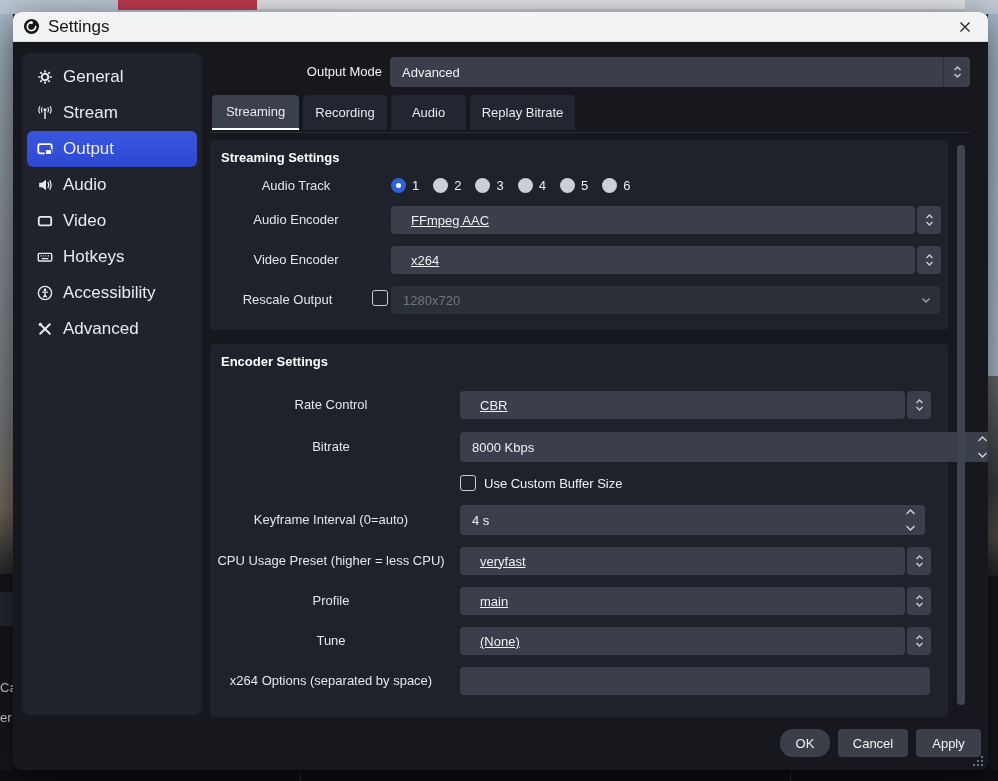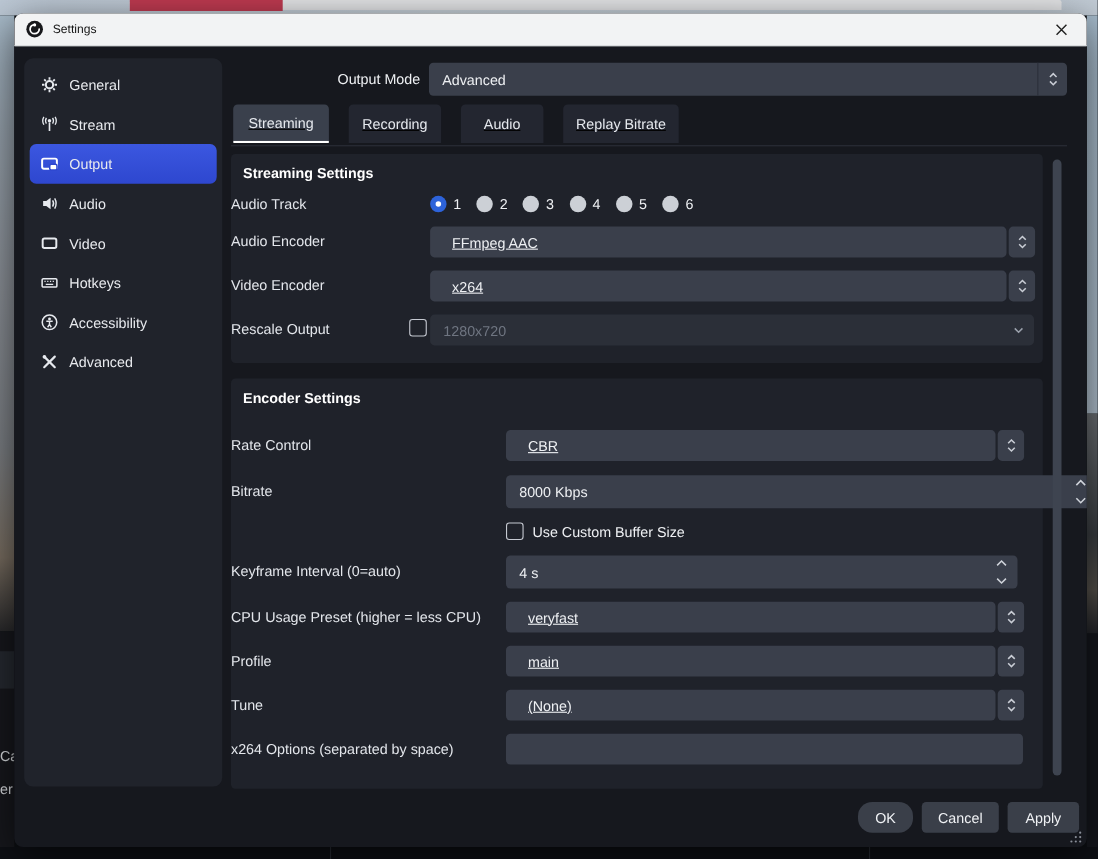--- a/index.html
+++ b/index.html
@@ -30,33 +30,33 @@
   .win{
     position:absolute;left:13px;top:12px;width:975px;height:758px;
     background:#16181e;border-radius:8px;overflow:hidden;
     box-shadow:0 10px 40px rgba(0,0,0,.65);
   }
   .titlebar{
     position:absolute;left:0;top:0;width:975px;height:30px;
     background:#f2f3f4;border-bottom:1px solid #d8dadc;
     display:flex;align-items:center;padding:0 10px;box-sizing:border-box;gap:8px;
   }
-  .titlebar .title{font-size:11px;color:#141414;}
+  .titlebar .title{font-size:17px;color:#141414;}
   .close-btn{
     position:absolute;right:10px;top:4px;width:26px;height:22px;
     display:flex;align-items:center;justify-content:center;border-radius:4px;cursor:pointer;
   }
   
   .sidebar{
     position:absolute;left:9px;top:41px;width:180px;height:662px;
     background:#20232b;border-radius:8px;padding-top:6px;box-sizing:border-box;
   }
   .side-item{
     height:36px;margin:0 5px;display:flex;align-items:center;gap:10px;
-    padding:0 10px;border-radius:6px;color:#e8eaee;font-size:13px;cursor:pointer;
+    padding:0 10px;border-radius:6px;color:#e8eaee;font-size:17px;cursor:pointer;
   }
   .side-item .icn{width:16px;height:16px;display:flex;align-items:center;justify-content:center;flex:0 0 16px;}
   .side-item.active{background:linear-gradient(#3b57e0,#2e47cf);}
   
   .om-label{position:absolute;left:180px;top:45px;width:189px;height:30px;line-height:30px;
     text-align:right;color:#f0f2f5;font-size:13px;}
   .combo{
     position:absolute;background:#3a3f4b;border-radius:4px;height:30px;
     display:flex;align-items:center;color:#eef0f3;font-size:13px;cursor:pointer;
   }
@@ -66,32 +66,32 @@
   .combo-main .val{padding-left:20px;flex:1;white-space:nowrap;overflow:hidden;text-decoration:underline;}
   .spin-box{position:absolute;width:24px;height:28px;background:#3a3f4b;border-radius:4px;display:flex;align-items:center;justify-content:center;cursor:pointer;}
   .spinfield{position:absolute;background:#3a3f4b;border-radius:4px;height:30px;display:flex;align-items:center;color:#eef0f3;font-size:13px;}
   .spinfield .val{padding-left:12px;flex:1;}
   .spinfield .arrows{width:26px;height:24px;display:flex;flex-direction:column;justify-content:space-between;align-items:center;margin-right:2px;cursor:pointer;}
   .combo.disabled{background:#2b2f38;color:#6f7581;cursor:default;}
   .combo.disabled .val{color:#6f7581;}
   .textinput{position:absolute;background:#3a3f4b;border:none;border-radius:4px;height:28px;
     color:#eef0f3;font-size:13px;padding:0 12px;box-sizing:border-box;outline:none;font-family:"Liberation Sans",sans-serif;}
   
-  .tabs{position:absolute;left:199px;top:83px;height:35px;display:flex;gap:18px;text-decoration:underline;}
+  .tabs{position:absolute;left:199px;top:83px;height:35px;display:flex;gap:4px;}
   .tab{height:35px;display:flex;align-items:center;justify-content:center;
     background:#232630;border-radius:4px 4px 0 0;color:#e6e9ee;font-size:13px;
     box-sizing:border-box;cursor:pointer;}
   .tab.active{background:#3a404c;border-bottom:2px solid #ffffff;}
   .tabpane-line{position:absolute;left:197px;top:120px;width:760px;height:1px;background:#2b2f39;}
   
   .panel{position:absolute;left:197px;width:738px;background:#1f222a;border-radius:4px;}
   .panel-1{top:128px;height:190px;}
   .panel-2{top:332px;height:373px;}
   .panel-title{position:absolute;left:11px;top:10px;font-size:13px;font-weight:bold;color:#ffffff;}
-  .row-label{position:absolute;text-align:left;color:#e3e6eb;font-size:13px;white-space:nowrap;}
+  .row-label{position:absolute;text-align:center;color:#e3e6eb;font-size:13px;white-space:nowrap;}
   
   .radio-row{position:absolute;left:181px;top:34px;display:flex;align-items:center;gap:14px;height:22px;}
   .radio-opt{display:flex;align-items:center;gap:6px;color:#eef0f3;font-size:13px;cursor:pointer;}
   .radio-dot{width:15px;height:15px;border-radius:50%;background:#ccd0d6;box-sizing:border-box;}
   .radio-dot.checked{background:#2d63da;border:none;position:relative;}
   .radio-dot.checked::after{content:"";position:absolute;left:5px;top:5px;width:5px;height:5px;border-radius:50%;background:#fff;}
   
   .checkbox{width:16px;height:16px;border:1.5px solid #c6cad2;border-radius:3px;box-sizing:border-box;background:transparent;cursor:pointer;}
   
   .btn{position:absolute;height:28px;background:#3a3f49;border-radius:4px;color:#f0f2f5;

